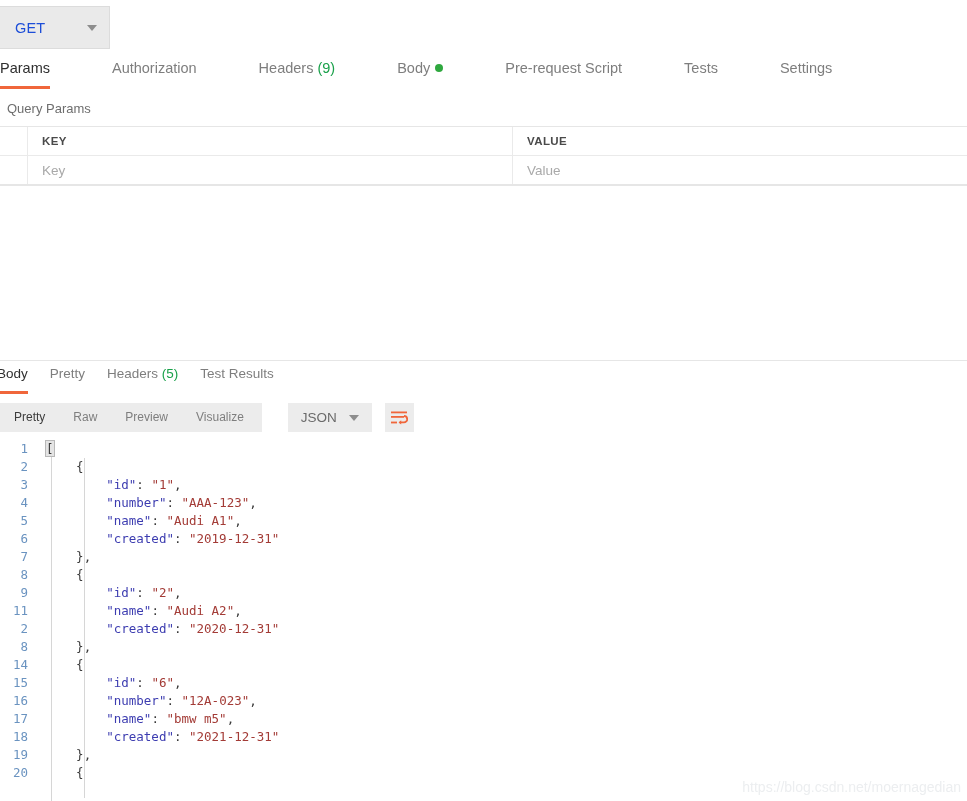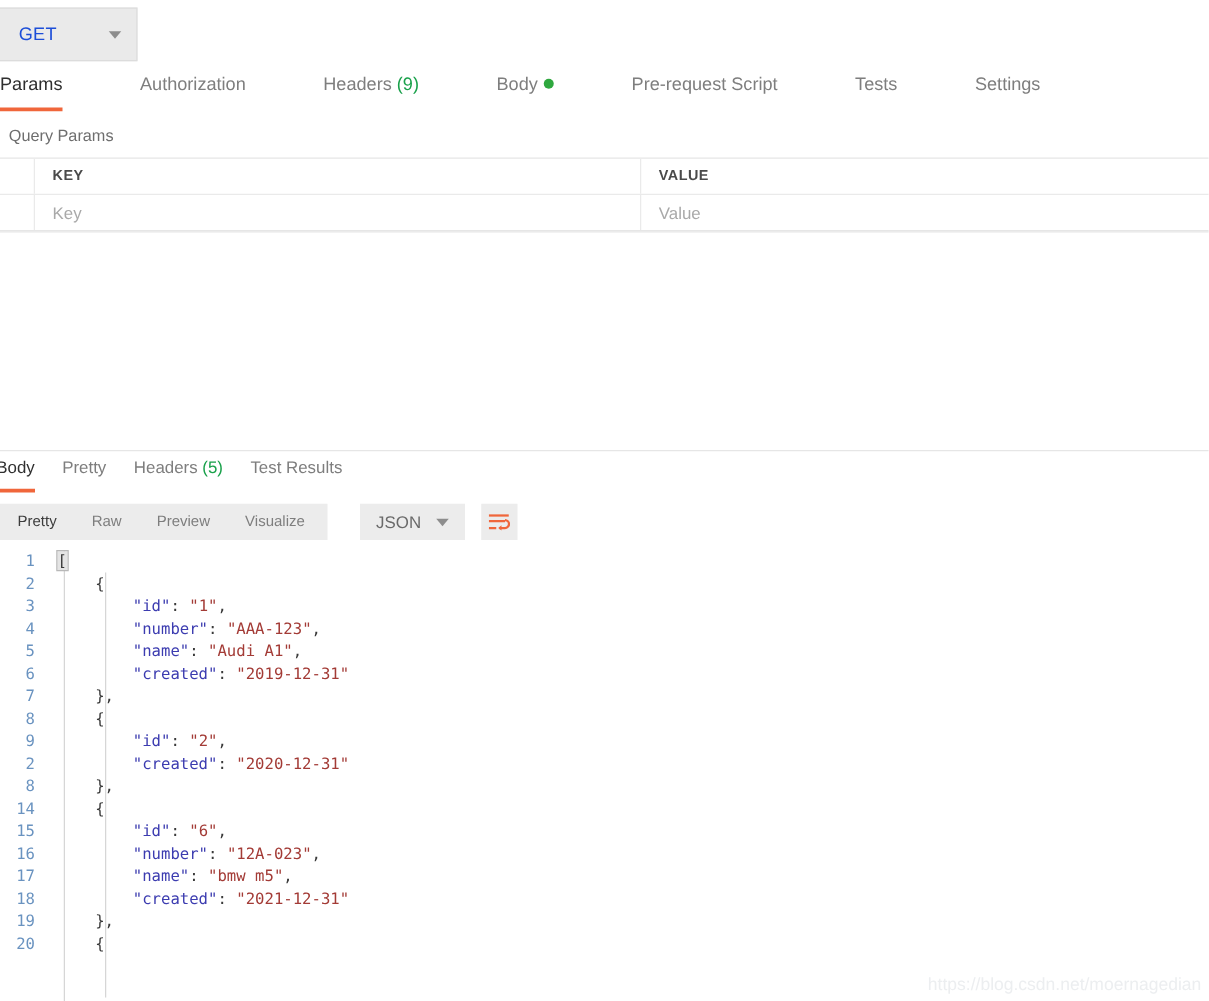--- a/index.html
+++ b/index.html
@@ -362,20 +362,21 @@
 <div class="code-area" id="code-area">
     <div class="code-line"><span class="ln">1</span><span class="code-txt"><span class="tok-punct bracket-hl">[</span></span></div>
     <div class="code-line"><span class="ln">2</span><span class="code-txt">    <span class="tok-punct">{</span></span></div>
     <div class="code-line"><span class="ln">3</span><span class="code-txt">        <span class="tok-key">"id"</span><span class="tok-punct">: </span><span class="tok-str">"1"</span><span class="tok-punct">,</span></span></div>
     <div class="code-line"><span class="ln">4</span><span class="code-txt">        <span class="tok-key">"number"</span><span class="tok-punct">: </span><span class="tok-str">"AAA-123"</span><span class="tok-punct">,</span></span></div>
     <div class="code-line"><span class="ln">5</span><span class="code-txt">        <span class="tok-key">"name"</span><span class="tok-punct">: </span><span class="tok-str">"Audi A1"</span><span class="tok-punct">,</span></span></div>
     <div class="code-line"><span class="ln">6</span><span class="code-txt">        <span class="tok-key">"created"</span><span class="tok-punct">: </span><span class="tok-str">"2019-12-31"</span></span></div>
     <div class="code-line"><span class="ln">7</span><span class="code-txt">    <span class="tok-punct">},</span></span></div>
     <div class="code-line"><span class="ln">8</span><span class="code-txt">    <span class="tok-punct">{</span></span></div>
     <div class="code-line"><span class="ln">9</span><span class="code-txt">        <span class="tok-key">"id"</span><span class="tok-punct">: </span><span class="tok-str">"2"</span><span class="tok-punct">,</span></span></div>
+    <div class="code-line"><span class="ln">11</span><span class="code-txt">        <span class="tok-key">"name"</span><span class="tok-punct">: </span><span class="tok-str">"Audi A2"</span><span class="tok-punct">,</span></span></div>
     <div class="code-line"><span class="ln">2</span><span class="code-txt">        <span class="tok-key">"created"</span><span class="tok-punct">: </span><span class="tok-str">"2020-12-31"</span></span></div>
     <div class="code-line"><span class="ln">8</span><span class="code-txt">    <span class="tok-punct">},</span></span></div>
     <div class="code-line"><span class="ln">14</span><span class="code-txt">    <span class="tok-punct">{</span></span></div>
     <div class="code-line"><span class="ln">15</span><span class="code-txt">        <span class="tok-key">"id"</span><span class="tok-punct">: </span><span class="tok-str">"6"</span><span class="tok-punct">,</span></span></div>
     <div class="code-line"><span class="ln">16</span><span class="code-txt">        <span class="tok-key">"number"</span><span class="tok-punct">: </span><span class="tok-str">"12A-023"</span><span class="tok-punct">,</span></span></div>
     <div class="code-line"><span class="ln">17</span><span class="code-txt">        <span class="tok-key">"name"</span><span class="tok-punct">: </span><span class="tok-str">"bmw m5"</span><span class="tok-punct">,</span></span></div>
     <div class="code-line"><span class="ln">18</span><span class="code-txt">        <span class="tok-key">"created"</span><span class="tok-punct">: </span><span class="tok-str">"2021-12-31"</span></span></div>
     <div class="code-line"><span class="ln">19</span><span class="code-txt">    <span class="tok-punct">},</span></span></div>
     <div class="code-line"><span class="ln">20</span><span class="code-txt">    <span class="tok-punct">{</span></span></div>
   </div>

